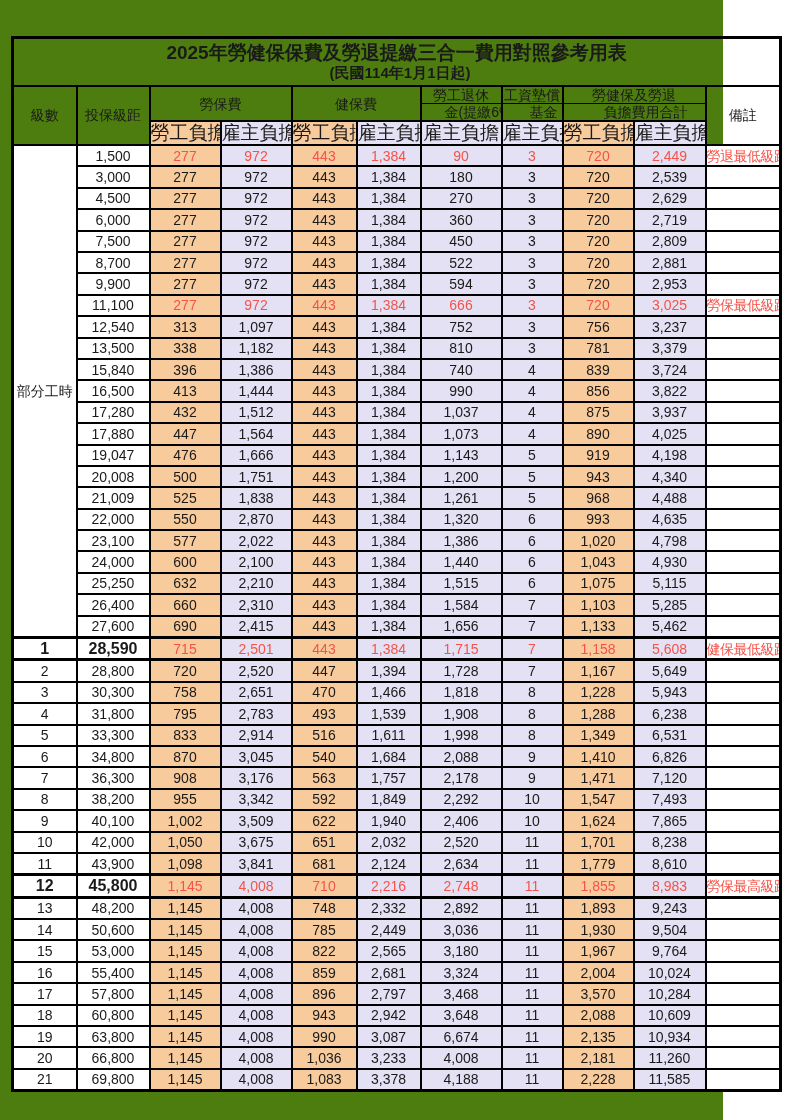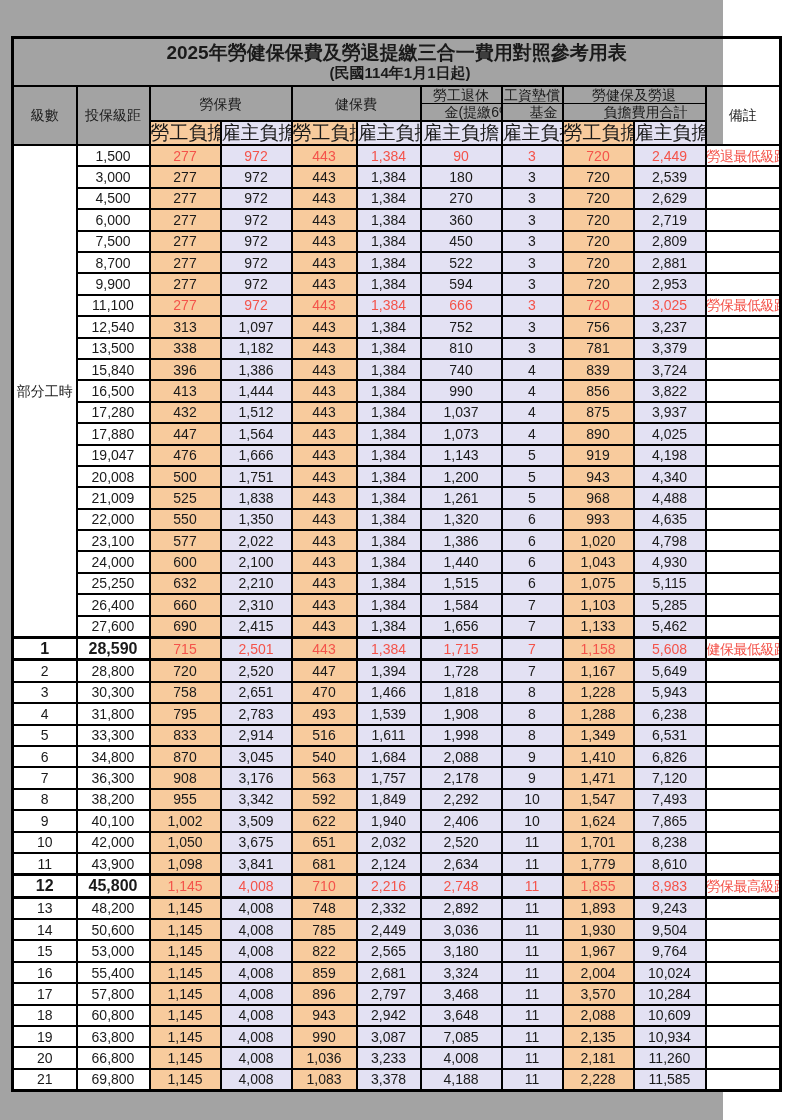--- a/index.html
+++ b/index.html
@@ -7,21 +7,21 @@
     padding: 0;
     width: 791px;
     height: 1120px;
     background: #ffffff;
     font-family: "Liberation Sans", "DejaVu Sans", sans-serif;
   }
   .sheet {
     position: relative;
     width: 723px;
     height: 1120px;
-    background: #a3a3a3;
+    background: #4d7c0f;
   }
   table.ref-table {
     position: absolute;
     left: 11px;
     top: 36px;
     width: 768px;
     border-collapse: collapse;
     table-layout: fixed;
     border: 3px solid #000;
   }
@@ -310,21 +310,21 @@
     <td class="c-lav">1,384</td>
     <td class="c-lav">1,261</td>
     <td class="c-lav">5</td>
     <td class="c-orange">968</td>
     <td class="c-lav">4,488</td>
     <td class="c-note"></td>
   </tr>
         <tr>
     <td class="c-bracket">22,000</td>
     <td class="c-orange">550</td>
-    <td class="c-lav">1,350</td>
+    <td class="c-lav">2,870</td>
     <td class="c-orange">443</td>
     <td class="c-lav">1,384</td>
     <td class="c-lav">1,320</td>
     <td class="c-lav">6</td>
     <td class="c-orange">993</td>
     <td class="c-lav">4,635</td>
     <td class="c-note"></td>
   </tr>
         <tr>
     <td class="c-bracket">23,100</td>
@@ -620,21 +620,21 @@
     <td class="c-lav">10,609</td>
     <td class="c-note"></td>
   </tr>
         <tr>
           <td class="c-level">19</td>
     <td class="c-bracket">63,800</td>
     <td class="c-orange">1,145</td>
     <td class="c-lav">4,008</td>
     <td class="c-orange">990</td>
     <td class="c-lav">3,087</td>
-    <td class="c-lav">7,085</td>
+    <td class="c-lav">6,674</td>
     <td class="c-lav">11</td>
     <td class="c-orange">2,135</td>
     <td class="c-lav">10,934</td>
     <td class="c-note"></td>
   </tr>
         <tr>
           <td class="c-level">20</td>
     <td class="c-bracket">66,800</td>
     <td class="c-orange">1,145</td>
     <td class="c-lav">4,008</td>

